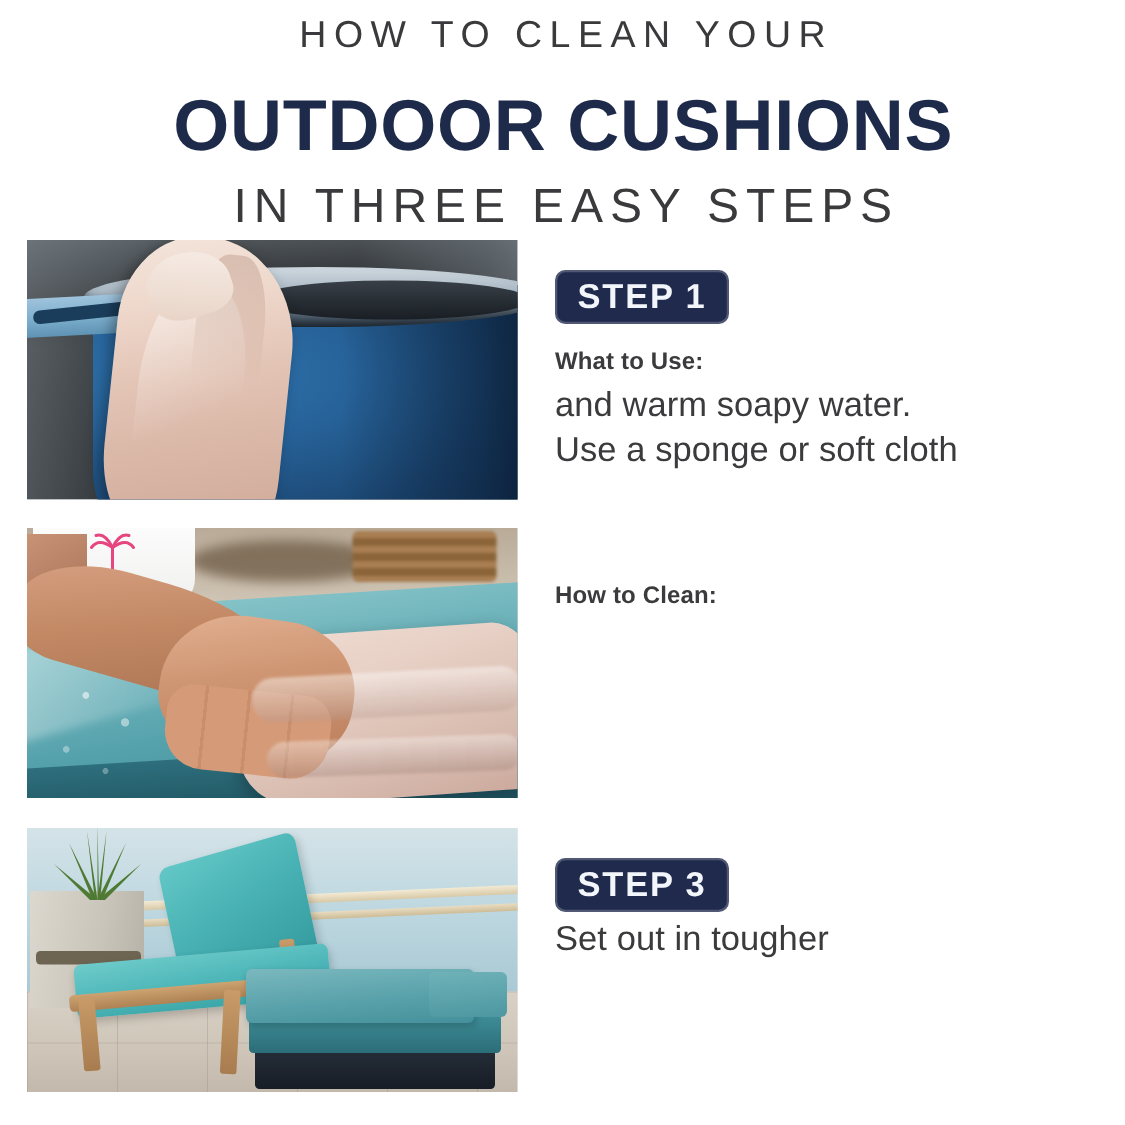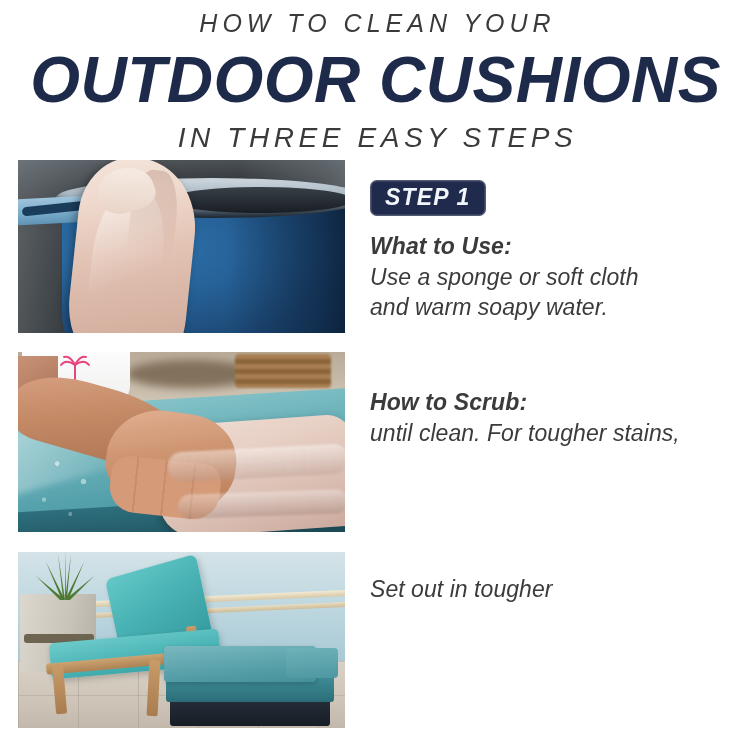--- a/index.html
+++ b/index.html
@@ -12,51 +12,50 @@
     height: 750px;
     overflow: hidden;
     font-family: "Liberation Sans", sans-serif;
     -webkit-font-smoothing: antialiased;
   }
   #infographic {
     position: relative;
     width: 652px;
     height: 750px;
     background: #ffffff;
-    font-style: italic;
   }
 
   
   .header {
     position: absolute;
     top: 0; left: 0;
     width: 750px;
     text-align: center;
   }
   .kicker {
     margin: 11px 0 0 0;
     font-size: 25px;
     font-weight: 400;
     letter-spacing: 5.0px;
     color: #3a3a3c;
     line-height: 1.0;
     text-indent: 5px;
   }
   .title {
-    margin: 12px 0 0 0;
-    font-size: 64px;
+    margin: 25px 0 0 0;
+    font-size: 48px;
     font-weight: 700;
     letter-spacing: 0.5px;
     color: #1e2a4a;
     line-height: 1.0;
     text-indent: 1px;
   }
   .subkicker {
     margin: 12px 0 0 0;
-    font-size: 28px;
+    font-size: 32px;
     font-weight: 400;
     letter-spacing: 4.6px;
     color: #3a3a3c;
     line-height: 1.0;
     text-indent: 5px;
   }
 
   
   .step-row {
     position: absolute;
@@ -99,21 +98,21 @@
     font-size: 23px;
     font-weight: 600;
     letter-spacing: 1.2px;
     padding: 6px 15px 7px 15px;
     border-radius: 7px;
     box-shadow: inset 0 0 0 1.5px rgba(255,255,255,0.22);
     line-height: 1.0;
   }
   .headline {
     margin: 17px 0 0 0;
-    font-size: 23px;
+    font-size: 16px;
     font-weight: 700;
     color: #3b3b3d;
     line-height: 1.18;
     letter-spacing: 0.1px;
   }
   .body-text {
     margin: 2px 0 0 0;
     font-size: 23px;
     font-weight: 400;
     color: #3b3b3d;
@@ -478,22 +477,22 @@
           <div class="p1-cloth-fold2"></div>
         </div>
         <div class="p1-cloth-tip"></div>
       </div>
     </div>
 
     <div class="text-col">
       <div class="badge">STEP 1</div>
       <div class="headline">What to Use:</div>
       <div class="body-text">
+        <span class="ln">and warm soapy water.</span>
         <span class="ln">Use a sponge or soft cloth</span>
-        <span class="ln">and warm soapy water.</span>
       </div>
     </div>
   </div>
 
   <div class="step-row row-2">
 
     <div class="photo photo-2">
       <div class="photo-inner">
         <div class="p2-bg"></div>
         <div class="p2-wall"></div>
@@ -517,23 +516,22 @@
         <div class="p2-arm"></div>
         <div class="p2-cloth"></div>
         <div class="p2-hand"></div>
         <div class="p2-fingers"></div>
         <div class="p2-cloth-fold"></div>
         <div class="p2-cloth-fold2"></div>
       </div>
     </div>
 
     <div class="text-col">
-      <div class="headline">How to Scrub:</div>
+      <div class="headline">How to Clean:</div>
       <div class="body-text">
-        <span class="ln">until clean. For tougher stains,</span>
       </div>
     </div>
   </div>
 
   <div class="step-row row-3">
 
     <div class="photo photo-3">
       <div class="photo-inner">
         <div class="p3-bg"></div>
         <div class="p3-water"></div>
@@ -563,19 +561,20 @@
         <div class="p3-leg1"></div>
         <div class="p3-leg2"></div>
         <div class="p3-stack-bottom"></div>
         <div class="p3-stack-mid"></div>
         <div class="p3-stack-top"></div>
         <div class="p3-stack-top2"></div>
       </div>
     </div>
 
     <div class="text-col">
+      <div class="badge">STEP 3</div>
       <div class="body-text">
         <span class="ln">Set out in tougher</span>
       </div>
     </div>
   </div>
 
 </div>
 
 </body></html>

